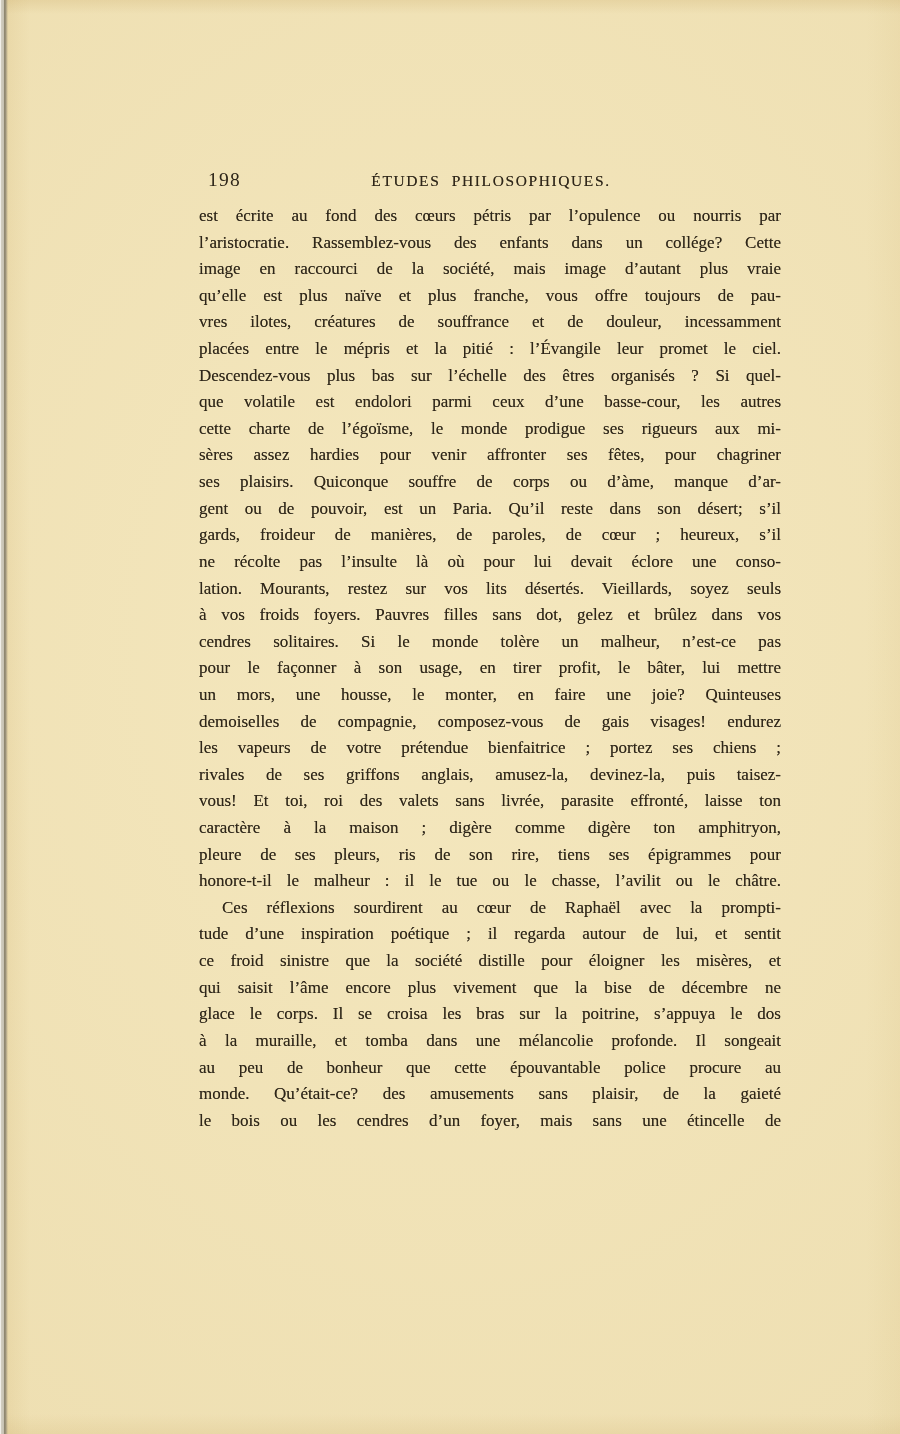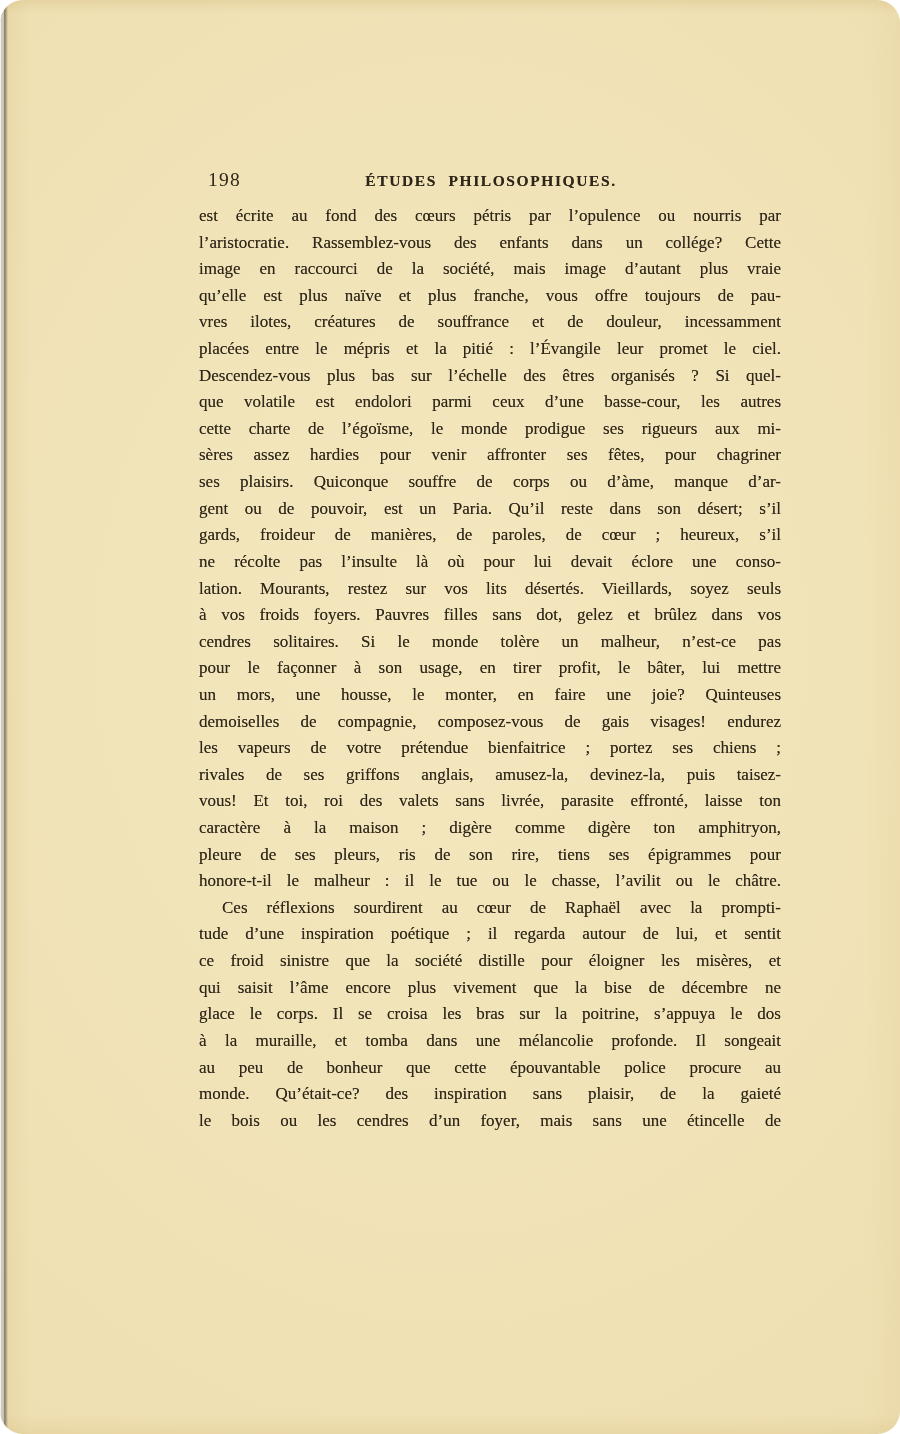--- a/index.html
+++ b/index.html
@@ -7,21 +7,20 @@
     width: 900px; height: 1434px;
     background: #ffffff;
     font-family: "Liberation Serif", "DejaVu Serif", serif;
   }
   .page {
     position: relative;
     width: 900px; height: 1434px;
     background: var(--paper, #f3e5b9);
     color: var(--ink, #2e2619);
     overflow: hidden;
-    border-radius: 23px;
   }
   
   .shading {
     position: absolute; inset: 0; pointer-events: none;
     background:
       linear-gradient(180deg, rgba(198,164,94,.22) 0px, rgba(198,164,94,0) 14px,
                       rgba(198,164,94,0) calc(100% - 20px), rgba(198,164,94,.16) 100%),
       linear-gradient(90deg, rgba(198,164,94,.18) 0px, rgba(198,164,94,0) 30px,
                       rgba(198,164,94,0) calc(100% - 34px), rgba(210,182,118,.13) 100%),
       radial-gradient(115% 90% at 50% 45%, rgba(255,251,232,.10) 0%, rgba(166,133,62,.09) 100%);
@@ -39,21 +38,21 @@
     position: absolute; left: 207px; top: 168px; width: 582px; height: 26px;
   }
   .page-number {
     position: absolute; left: 1px; top: 1px;
     font-size: 19.5px; letter-spacing: 1.2px;
   }
   .running-title {
     position: absolute; left: 0; right: 0; top: 4px;
     text-align: center;
     transform: translateX(-7px);
-    font-size: 15.5px; font-weight: bold;
+    font-size: 15.5px; font-weight: normal;
     letter-spacing: 1.6px; word-spacing: 6px;
     color: var(--ink, #2e2619);
     text-shadow: 0 0 .4px rgba(46,38,25,.6);
   }
   .body-text {
     position: absolute; left: 199px; top: 203px; width: 582px;
     font-size: 17px;
   }
   .line {
     height: 26.62px; line-height: 26.62px;
@@ -104,16 +103,16 @@
       <div class="line">caractère à la maison ; digère comme digère ton amphitryon,</div>
       <div class="line">pleure de ses pleurs, ris de son rire, tiens ses épigrammes pour</div>
       <div class="line">honore-t-il le malheur : il le tue ou le chasse, l’avilit ou le châtre.</div>
       <div class="line indent">Ces réflexions sourdirent au cœur de Raphaël avec la prompti-</div>
       <div class="line">tude d’une inspiration poétique ; il regarda autour de lui, et sentit</div>
       <div class="line">ce froid sinistre que la société distille pour éloigner les misères, et</div>
       <div class="line">qui saisit l’âme encore plus vivement que la bise de décembre ne</div>
       <div class="line">glace le corps. Il se croisa les bras sur la poitrine, s’appuya le dos</div>
       <div class="line">à la muraille, et tomba dans une mélancolie profonde. Il songeait</div>
       <div class="line">au peu de bonheur que cette épouvantable police procure au</div>
-      <div class="line">monde. Qu’était-ce? des inspiration sans plaisir, de la gaieté</div>
+      <div class="line">monde. Qu’était-ce? des amusements sans plaisir, de la gaieté</div>
       <div class="line">le bois ou les cendres d’un foyer, mais sans une étincelle de</div>
     </div>
 </div>
 
 </body></html>

